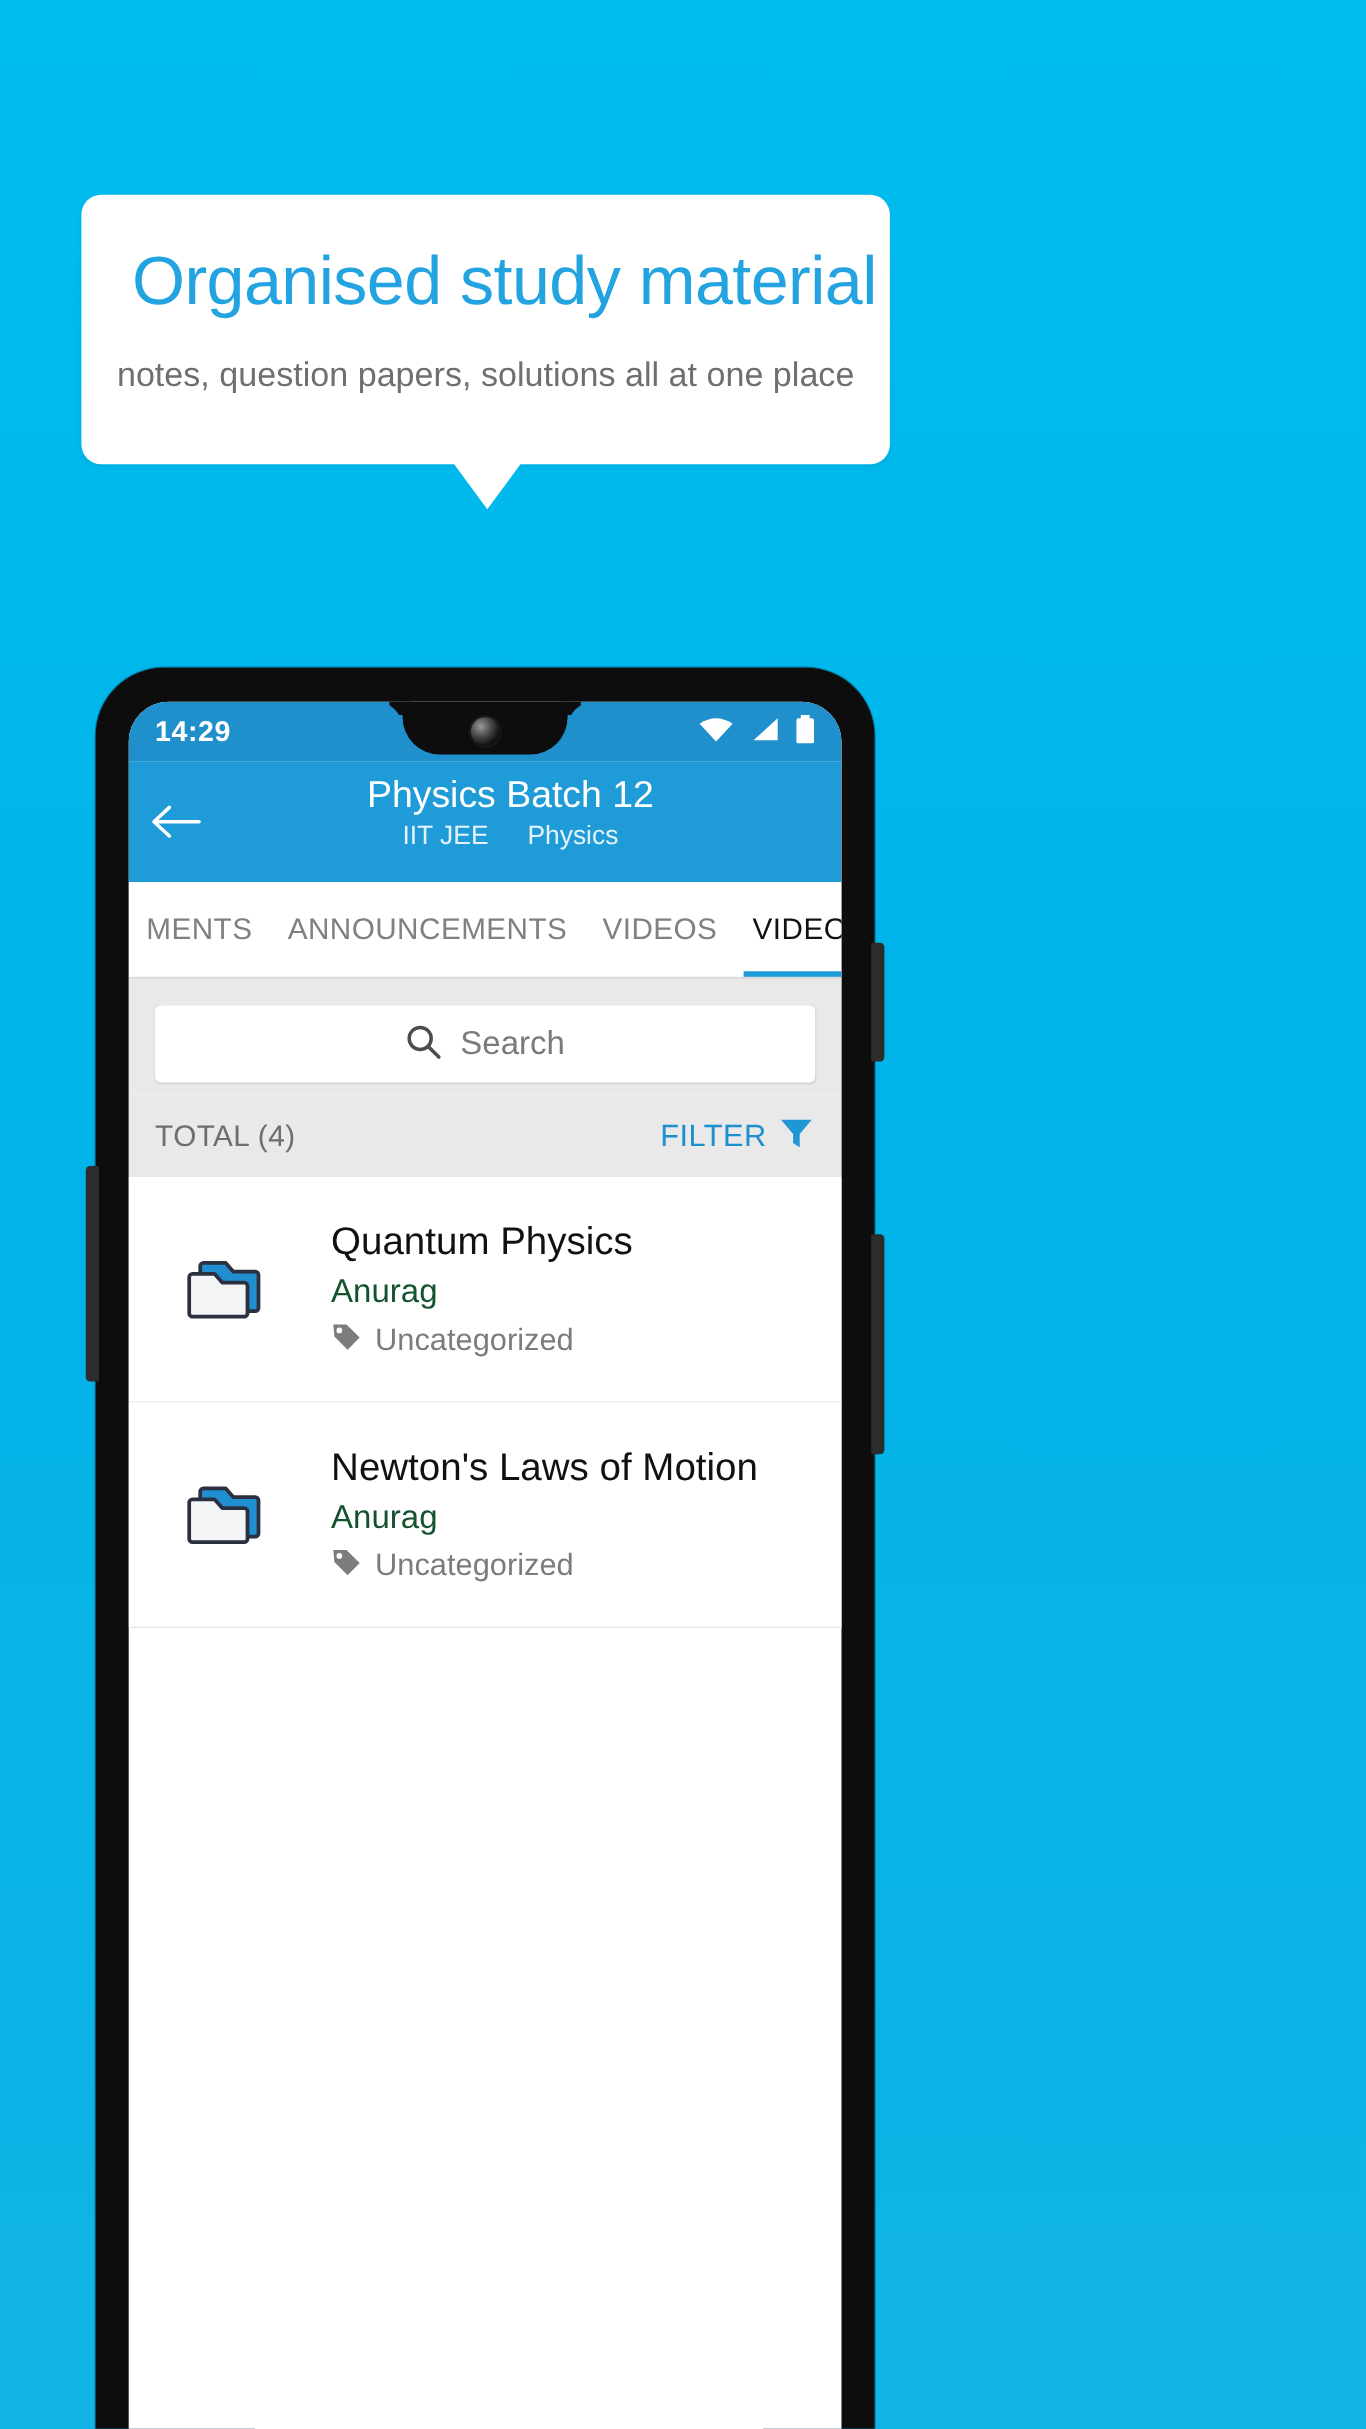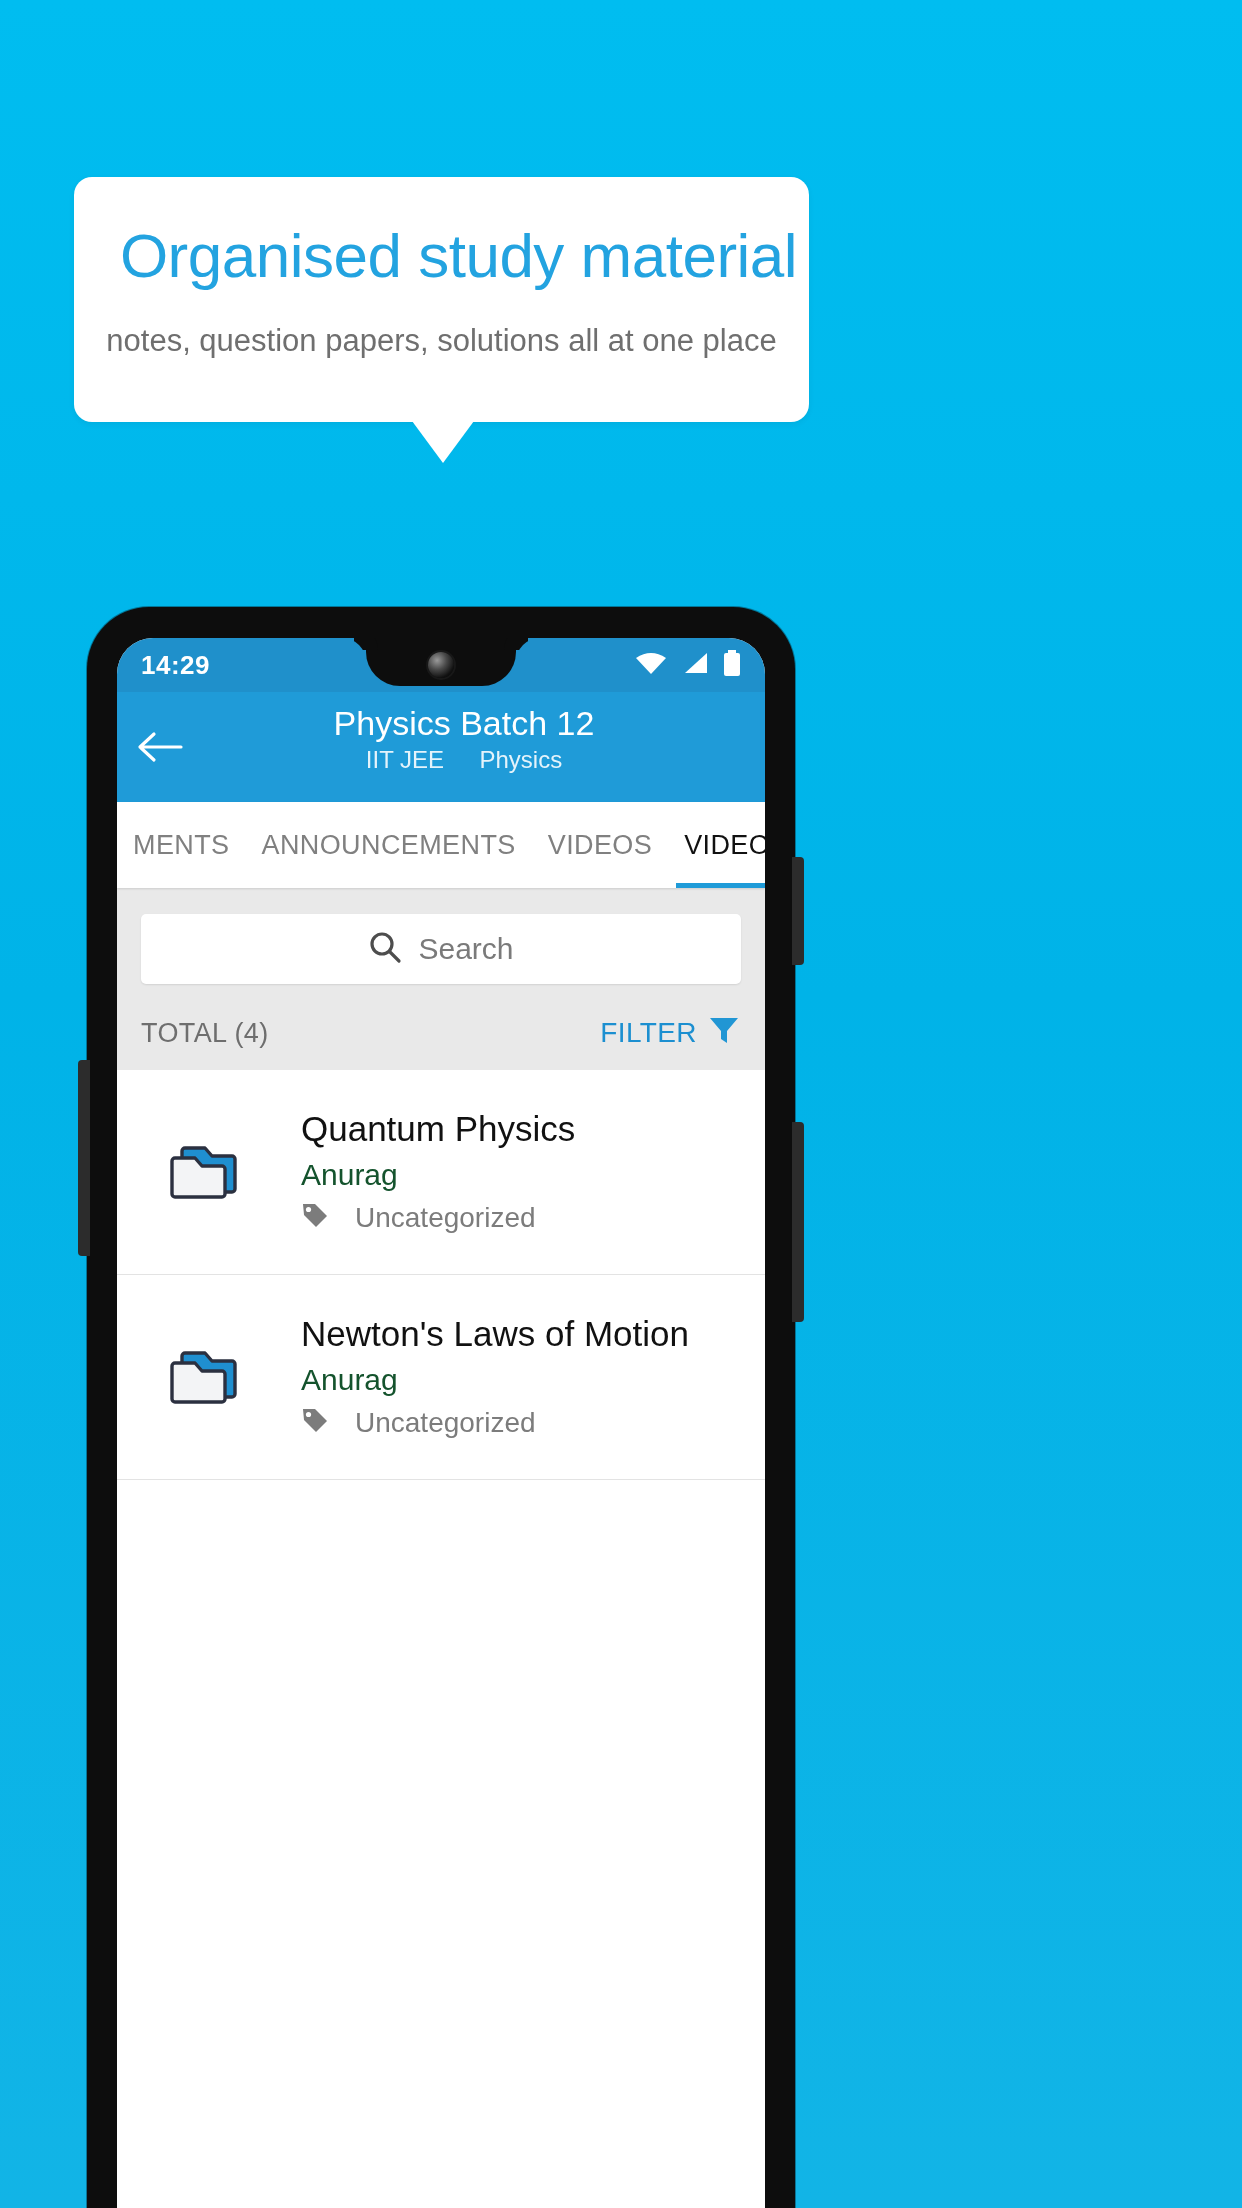--- a/index.html
+++ b/index.html
@@ -199,21 +199,21 @@
   }
   .play-tri{
     width:0;height:0;margin-left:10px;
     border-top:24px solid transparent;
     border-bottom:24px solid transparent;
     border-left:38px solid #ffffff;
   }
   .row-body{flex:1 1 auto;padding:0 20px 0 8px;}
   .row-title{color:#111111;font-size:35px;font-weight:400;line-height:1.18;}
   .row-author{color:#14532d;font-size:30px;margin-top:8px;line-height:1.1;}
-  .row-tag{display:flex;align-items:center;gap:26px;margin-top:10px;color:#7c7c7c;font-size:28px;}
+  .row-tag{display:flex;align-items:center;gap:12px;margin-top:10px;color:#7c7c7c;font-size:28px;}
 </style>
 </head>
 <body>
 
 <div id="promo-bg"></div>
 
 <div id="bubble">
   <div id="promo-title">Organised study material</div>
   <div id="promo-sub">notes, question papers, solutions all at one place</div>
 </div>

